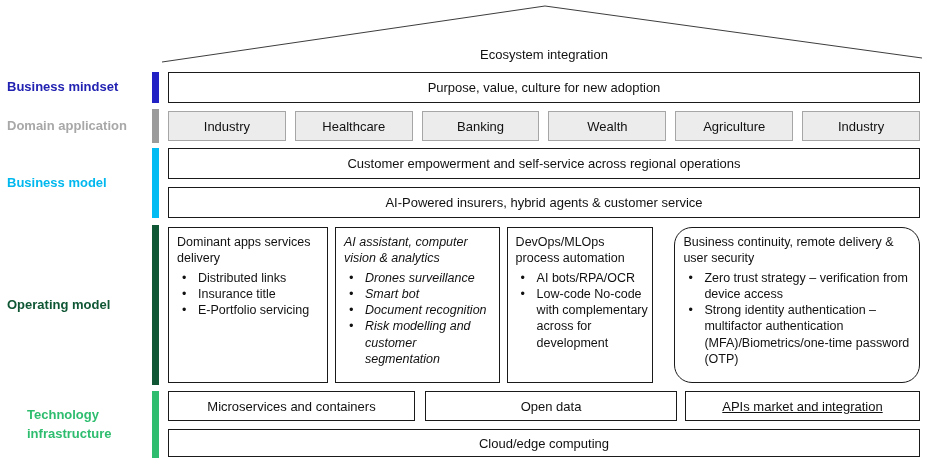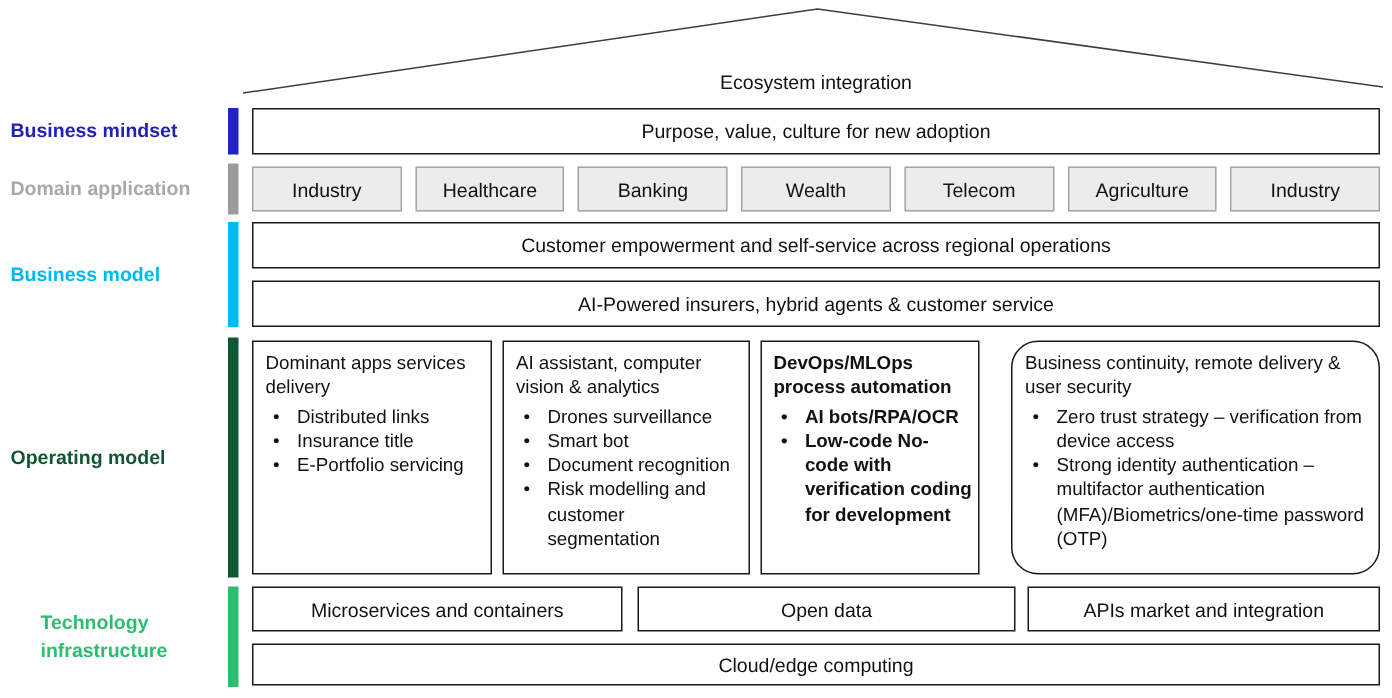--- a/index.html
+++ b/index.html
@@ -65,43 +65,43 @@
   
   .op-row {
     position: absolute; left: 168px; top: 227px; width: 752px; height: 156px;
     display: flex;
   }
   .op-box {
     box-sizing: border-box; border: 1px solid #1a1a1a; background: #ffffff;
     padding: 6px 4px 4px 8px; font-size: 12.5px; line-height: 1.3;
   }
   .op-box-1 { width: 169px; margin-right: 7px; }
-  .op-box-2 { width: 174px; margin-right: 7px; }
-  .op-box-3 { width: 155px; margin-right: 21px; font-weight: bold; }
+  .op-box-2 { width: 174px; margin-right: 7px; font-style: italic; }
+  .op-box-3 { width: 155px; margin-right: 21px; }
   .op-box-4 { width: 260px; border-radius: 18px; }
   .op-title { }
   .op-list { margin: 3px 0 0 0; padding: 0; list-style: none; }
   .op-list li { display: flex; }
   .op-dot { flex: none; width: 16px; padding-left: 5px; }
   .op-btxt { flex: 1 1 auto; }
 
   
   .tech-row {
     position: absolute; left: 168px; top: 391px; width: 752px; height: 30px;
     display: flex;
   }
   .tech-box {
     box-sizing: border-box; border: 1px solid #1a1a1a; background: #ffffff;
     display: flex; align-items: center; justify-content: center;
     font-size: 13px;
     text-align: right;
   }
   .tech-box-1 { width: 247px; margin-right: 10px; }
   .tech-box-2 { width: 252px; margin-right: 8px; }
-  .tech-box-3 { width: 235px; }
+  .tech-box-3 { width: 235px; text-decoration: underline; }
 </style>
 </head>
 <body>
 
 <div id="canvas">
 
   <svg class="roof-svg" width="928" height="72">
     <polyline points="162,62 545,6 922,58" fill="none" stroke="#3d3d3d" stroke-width="1"></polyline>
   </svg>
   <div class="roof-title">Ecosystem integration</div>
@@ -118,21 +118,20 @@
   <div class="rail-label lbl-opmodel">Operating model</div>
   <div class="rail-label lbl-tech">Technology infrastructure</div>
 
   <div class="banner row-purpose">Purpose, value, culture for new adoption</div>
 
   <div class="domain-row">
     <div class="domain-box">Industry</div>
     <div class="domain-box">Healthcare</div>
     <div class="domain-box">Banking</div>
     <div class="domain-box">Wealth</div>
-    <div class="domain-box">Telecom</div>
     <div class="domain-box">Agriculture</div>
     <div class="domain-box">Industry</div>
   </div>
 
   <div class="banner row-bm1">Customer empowerment and self-service across regional operations</div>
   <div class="banner row-bm2">AI-Powered insurers, hybrid agents &amp; customer service</div>
 
   <div class="op-row">
 
     <div class="op-box op-box-1">
@@ -177,21 +176,21 @@
 
     <div class="op-box op-box-3">
       <div class="op-title">DevOps/MLOps process automation</div>
       <ul class="op-list">
         <li>
             <span class="op-dot">•</span>
             <span class="op-btxt">AI bots/RPA/OCR</span>
           </li>
         <li>
             <span class="op-dot">•</span>
-            <span class="op-btxt">Low-code No-code with verification coding for development</span>
+            <span class="op-btxt">Low-code No-code with complementary across for development</span>
           </li>
       </ul>
     </div>
 
     <div class="op-box op-box-4">
       <div class="op-title">Business continuity, remote delivery &amp; user security</div>
       <ul class="op-list">
         <li>
             <span class="op-dot">•</span>
             <span class="op-btxt">Zero trust strategy – verification from device access</span>

